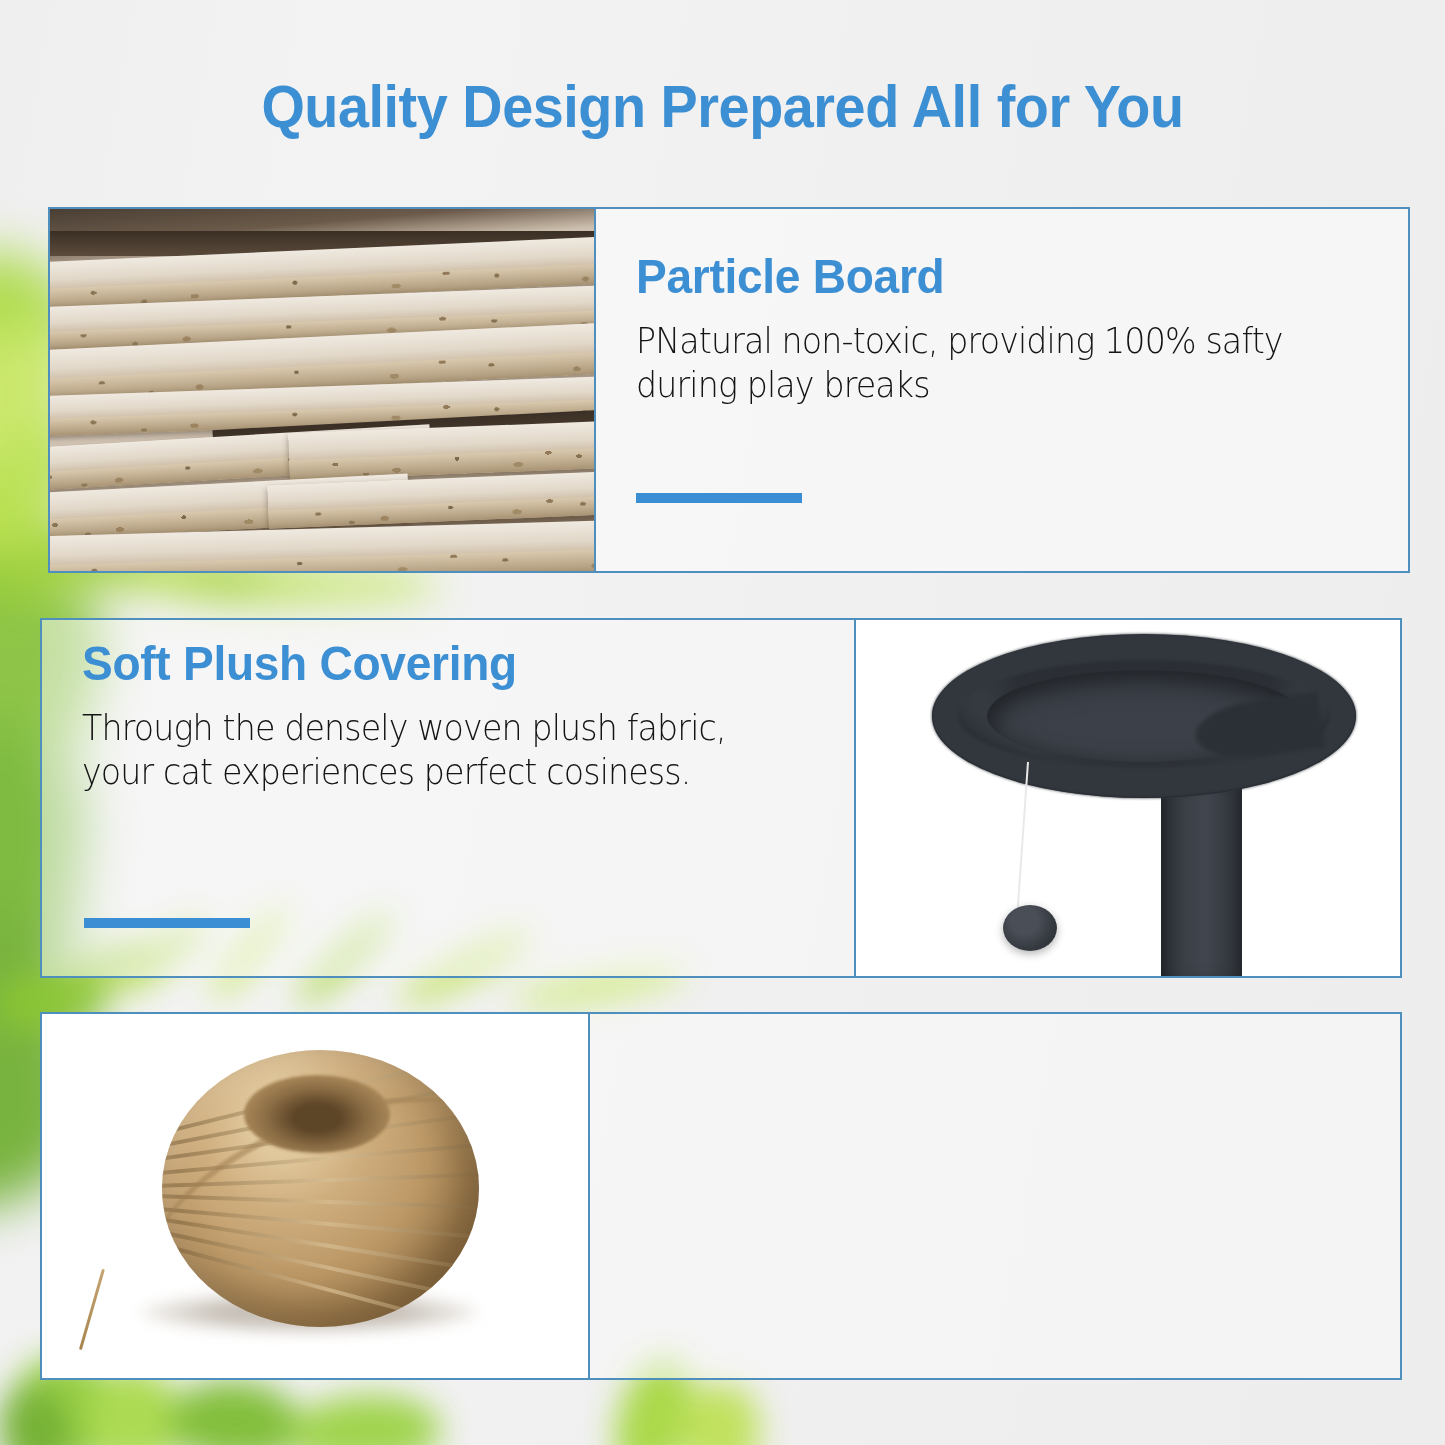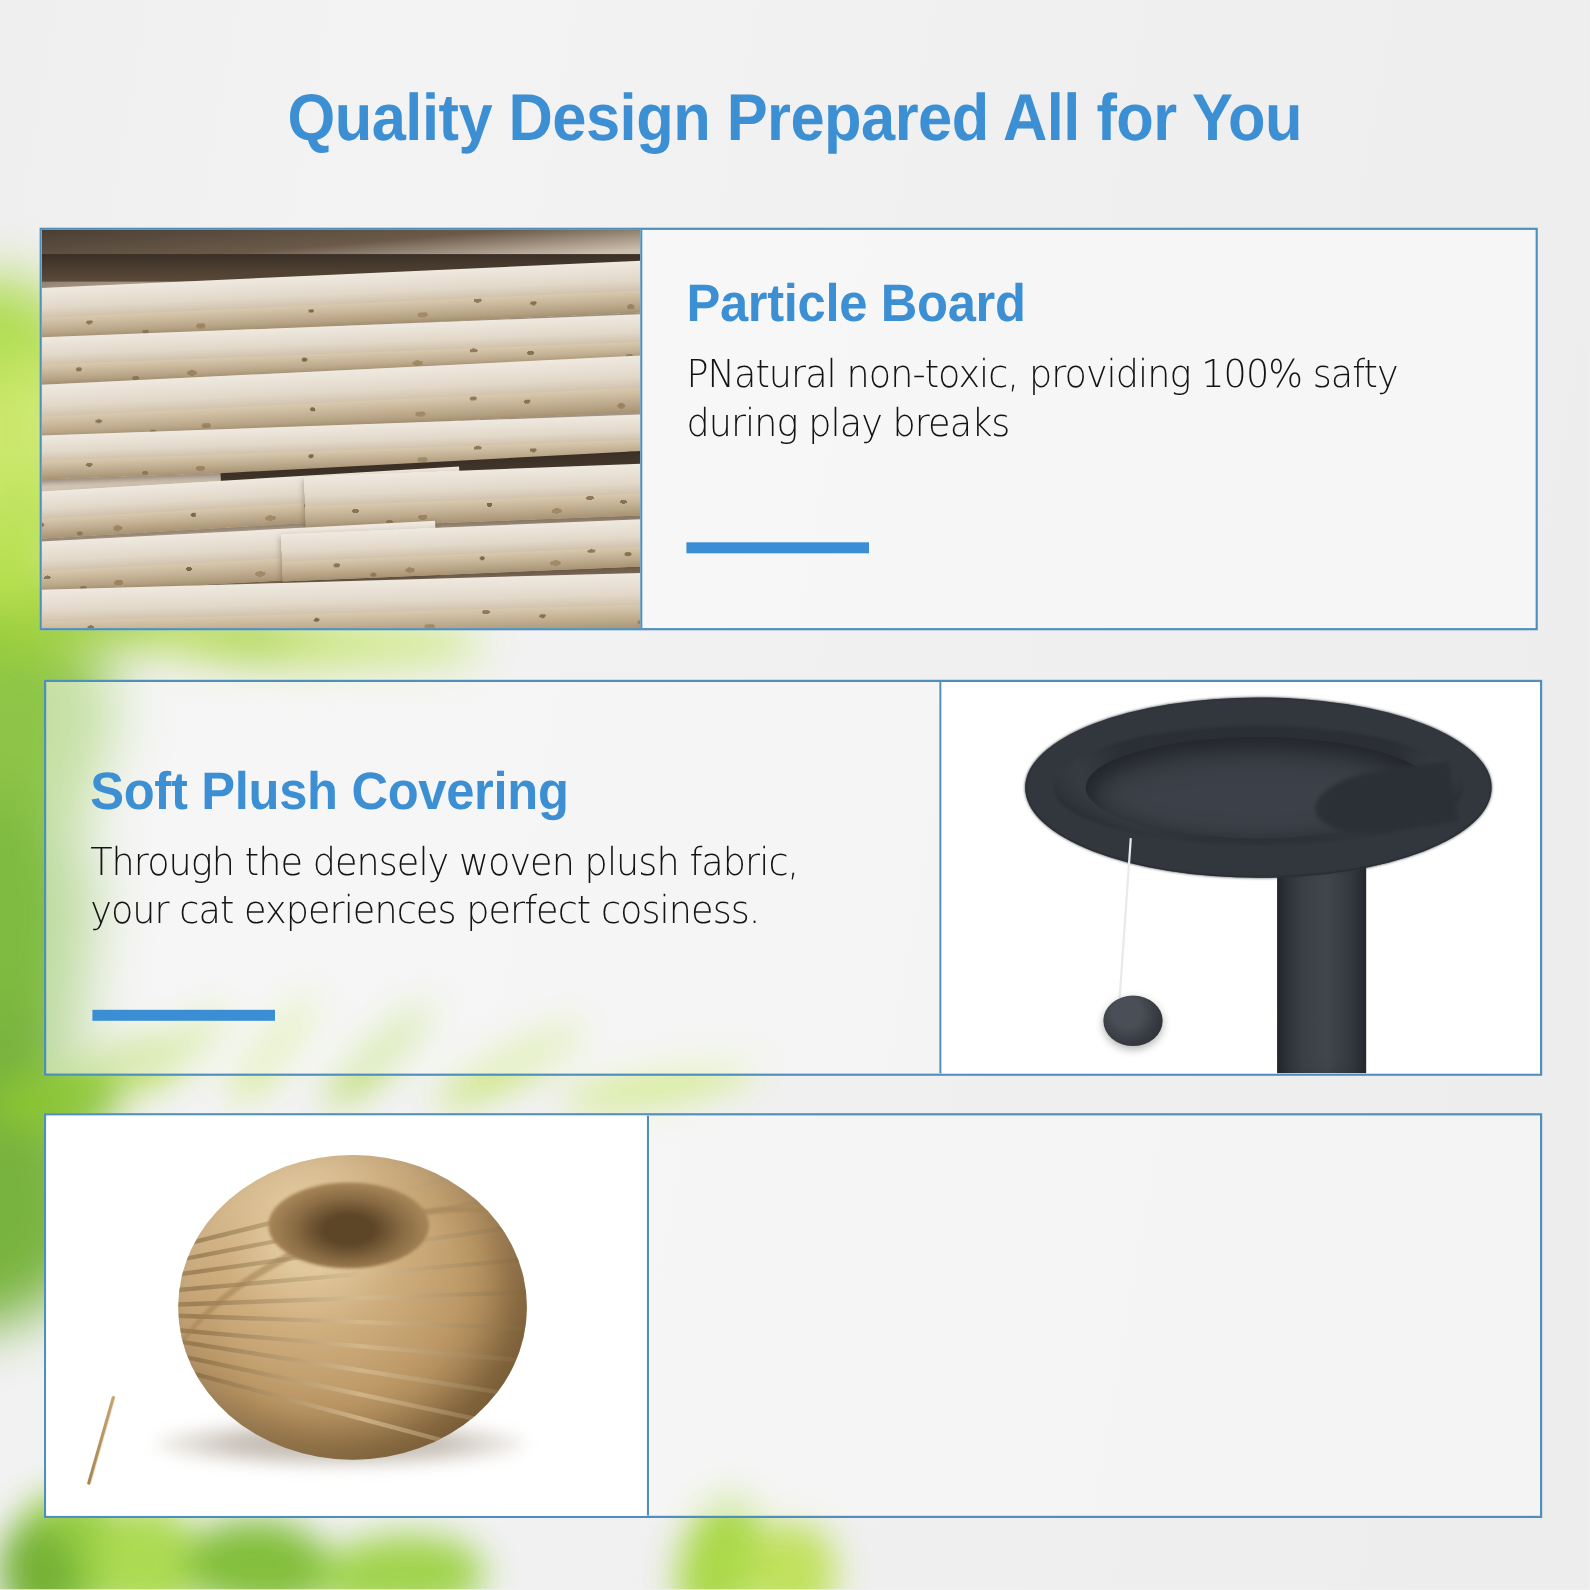--- a/index.html
+++ b/index.html
@@ -125,28 +125,28 @@
     margin:0;
     letter-spacing:-.9px;
     transform:scaleX(.95);transform-origin:left top;
   }
   .accent-bar{
     position:absolute;
     width:166px;height:10px;background:#3b8dd4;
   }
 
   
-  #card-1{left:36px;top:207px;width:1362px;height:366px;}
+  #card-1{left:48px;top:207px;width:1362px;height:366px;}
   #card-1 .pane-img{width:547px;}
   #card-1 .pane-txt{width:813px;}
   #card-1 .accent-bar{left:40px;bottom:68px;}
 
   
   #card-2{left:40px;top:618px;width:1362px;height:360px;background:rgba(252,252,250,.25);}
-  #card-2 .pane-txt{width:815px;padding-top:76px;}
+  #card-2 .pane-txt{width:815px;padding-top:20px;}
   #card-2 .pane-img{width:545px;background:#fdfdfd;}
   #card-2 .accent-bar{left:42px;bottom:48px;}
 
   
   #card-3{left:40px;top:1012px;width:1362px;height:368px;}
   #card-3 .pane-img{width:548px;}
   #card-3 .pane-txt{width:812px;padding-top:36px;}
   #card-3 .accent-bar{left:40px;bottom:28px;}
 
   

